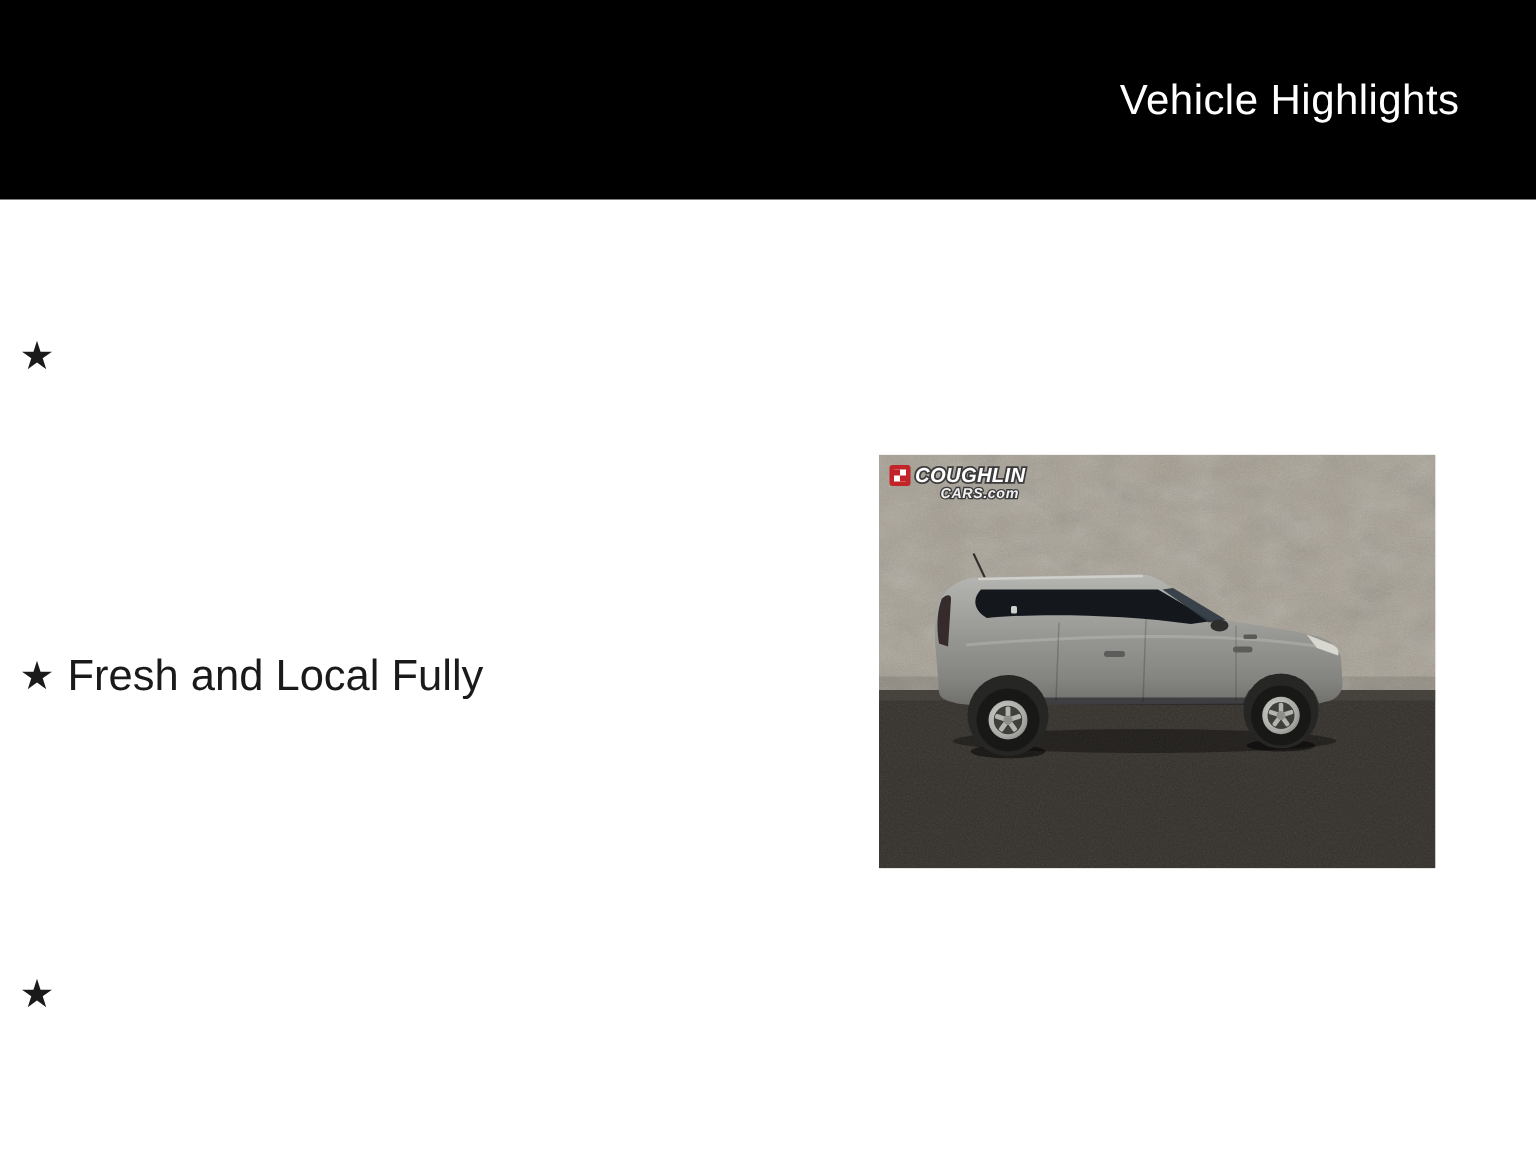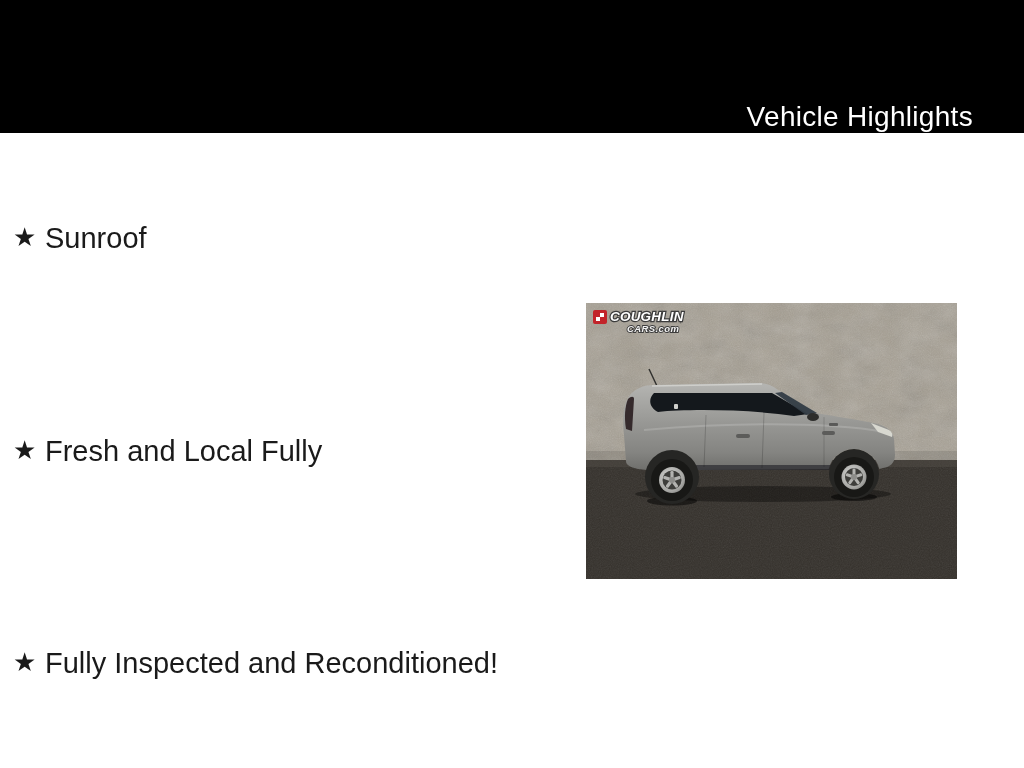--- a/index.html
+++ b/index.html
@@ -5,21 +5,21 @@
   html,body{margin:0;padding:0;}
   body{
     width:1024px;height:768px;overflow:hidden;position:relative;
     background:var(--body-bg,#ffffff);
     font-family:"Liberation Sans", sans-serif;
   }
   .slide{position:absolute;inset:0;width:1024px;height:768px;}
   .header-bar{
     position:absolute;left:0;top:0;width:1024px;height:133px;
     background:var(--header-bg,#000000);
-    display:flex;align-items:flex-end;justify-content:flex-end;
+    display:flex;align-items:center;justify-content:flex-end;
     box-sizing:border-box;padding-right:51px;
   }
   .page-title{
     color:var(--header-text,#ffffff);
     font-size:28px;font-weight:400;letter-spacing:0.3px;white-space:nowrap;
   }
   .highlights-list{
     list-style:none;margin:0;padding:0;position:absolute;left:0;top:0;width:620px;
   }
   .highlight-item{
@@ -53,29 +53,27 @@
 
 <div class="slide">
 
   <div class="header-bar">
     <span class="page-title">Vehicle Highlights</span>
   </div>
 
   <ul class="highlights-list">
     <li class="highlight-item hi-1">
       <span class="star">★</span>
-      <span>Sunroof</span>
     </li>
     <li class="highlight-item hi-2">
       <span class="star">★</span>
       <span>Fresh and Local Fully</span>
     </li>
     <li class="highlight-item hi-3">
       <span class="star">★</span>
-      <span>Fully Inspected and Reconditioned!</span>
     </li>
   </ul>
 
   <div class="vehicle-photo" title="Gray Kia Soul compact hatchback, side profile facing right, parked on dark asphalt in front of a tan concrete wall">
     <svg viewBox="0 0 371 276" xmlns="http://www.w3.org/2000/svg">
       <defs>
         <filter id="grain" x="0" y="0" width="100%" height="100%">
           <feTurbulence type="fractalNoise" baseFrequency="0.9" numOctaves="2" seed="11"></feTurbulence>
           <feColorMatrix type="saturate" values="0"></feColorMatrix>
         </filter>

